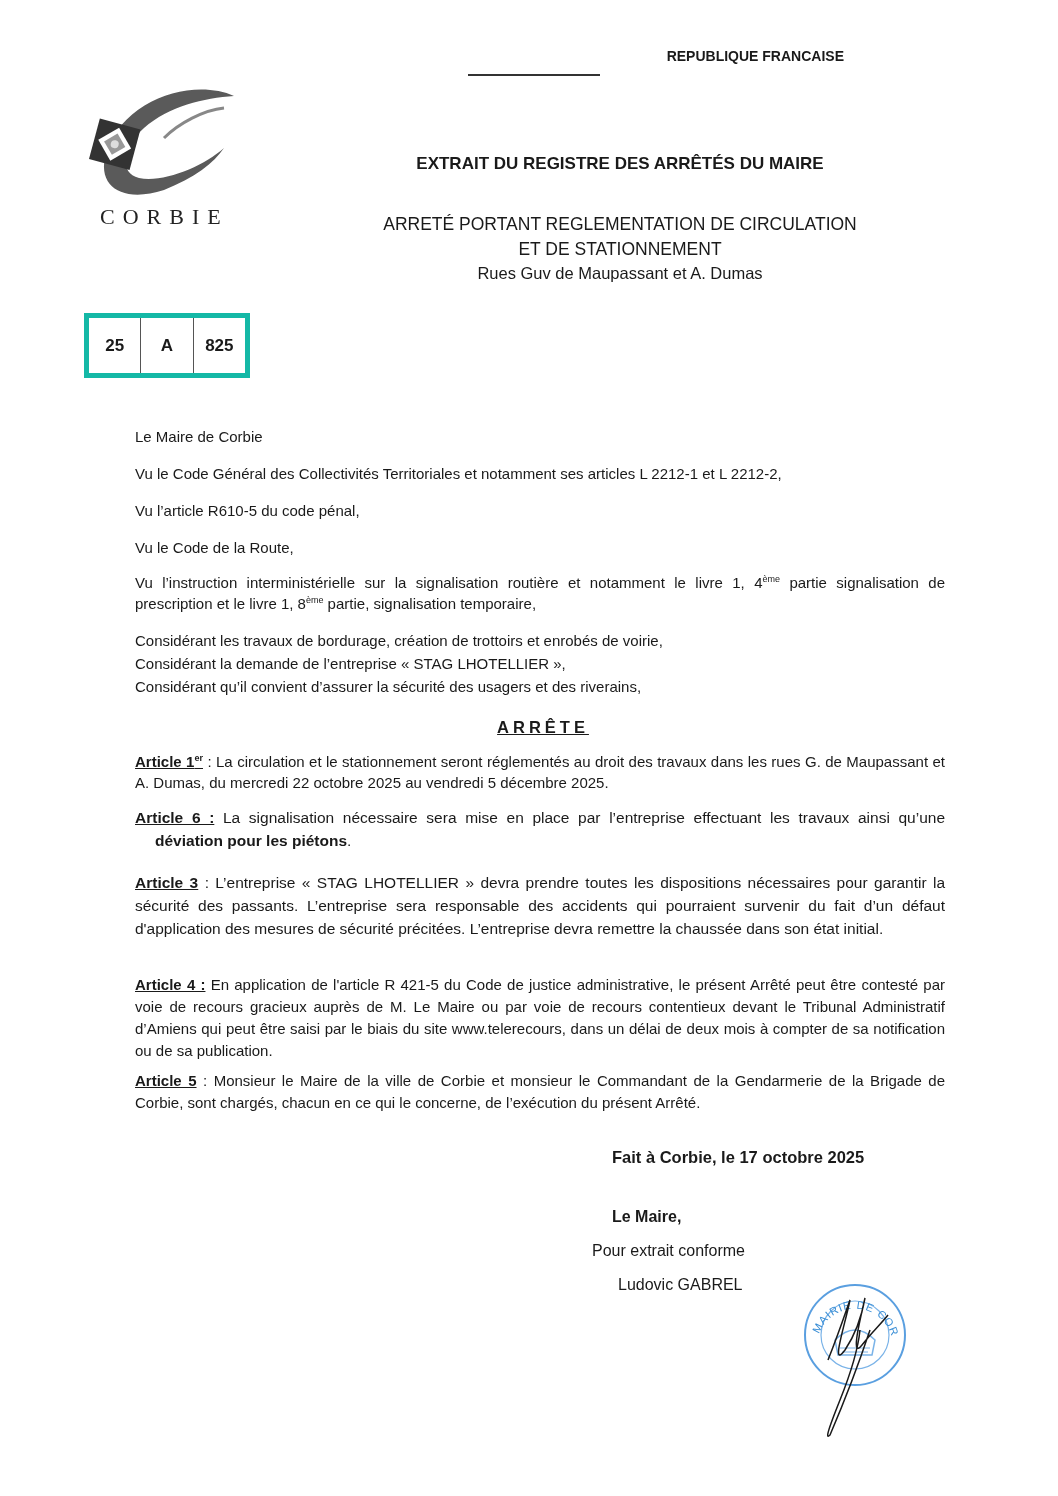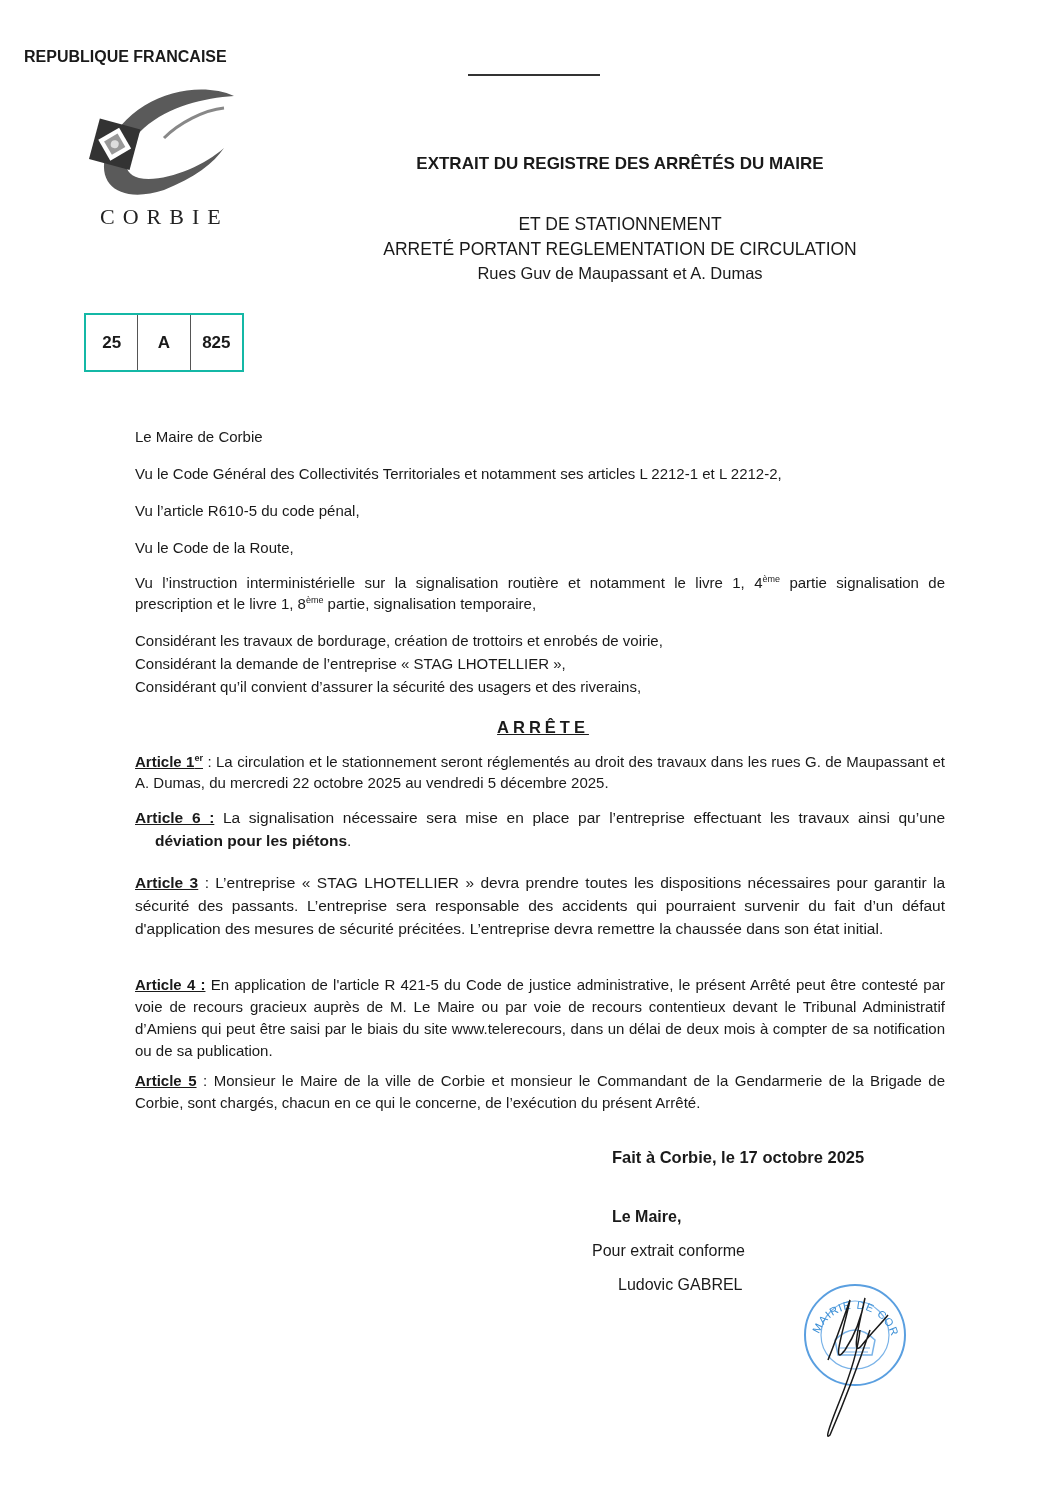--- a/index.html
+++ b/index.html
@@ -3,32 +3,32 @@
 <meta charset="utf-8">
 <style>
   html, body { margin: 0; padding: 0; background: #ffffff; }
   body {
     width: 1058px; height: 1496px; position: relative; overflow: hidden;
     font-family: "Liberation Sans", sans-serif; color: #1a1a1a;
   }
   .abs { position: absolute; }
 
   
-  #republique { left: 0; width: 844px; top: 48px; font-size: 16px; font-weight: bold; text-align: left; padding-left: 24px; box-sizing: border-box; }
+  #republique { left: 0; width: 844px; top: 48px; font-size: 14px; font-weight: bold; text-align: right; padding-left: 24px; box-sizing: border-box; }
   #republique-rule { left: 468px; top: 74px; width: 132px; height: 1.5px; background: #333; }
 
   #logo { left: 84px; top: 78px; width: 160px; height: 160px; }
   #logo-text { left: 100px; top: 204px; width: 160px; font-family: "Liberation Serif", serif; font-size: 22px; letter-spacing: 8px; color: #222; text-align: left; }
 
   #extrait { left: 330px; width: 580px; top: 154px; font-size: 17px; font-weight: bold; text-align: center; }
   #arrete-title { left: 330px; width: 580px; top: 212px; font-size: 17.5px; line-height: 25px; text-align: center; }
   #arrete-sub { left: 330px; width: 580px; top: 264px; font-size: 16.5px; text-align: center; }
 
   
-  #ref-box { left: 84px; top: 313px; width: 156px; height: 55px; border: 2px solid #14b8a6; display: flex; }
+  #ref-box { left: 84px; top: 313px; width: 156px; height: 55px; border: 5px solid #14b8a6; display: flex; }
   #ref-box .cell { flex: 1; display: flex; align-items: center; justify-content: center; font-size: 17px; font-weight: bold; border-right: 1px solid #555; }
   #ref-box .cell:last-child { border-right: none; }
 
   
   .p { left: 135px; width: 810px; font-size: 15px; line-height: 21px; text-align: justify; }
   .narrow { font-family: "Liberation Sans Narrow", "Liberation Sans", sans-serif; }
   sup { font-size: 9px; line-height: 0; }
   .art-label { font-weight: bold; text-decoration: underline; }
   .bold { font-weight: bold; margin-left: 20px; }
 
@@ -57,22 +57,22 @@
     <rect x="0" y="0" width="42" height="42" fill="#333"></rect>
     <polygon points="21,4 38,21 21,38 4,21" fill="#fff"></polygon>
     <polygon points="21,10 32,21 21,32 10,21" fill="#999"></polygon>
     <circle cx="21" cy="21" r="4" fill="#ddd"></circle>
   </g>
 </svg>
 <div id="logo-text" class="abs">CORBIE</div>
 
 <div id="extrait" class="abs">EXTRAIT DU REGISTRE DES ARRÊTÉS DU MAIRE</div>
 <div id="arrete-title" class="abs">
+  <div>ARRETÉ PORTANT REGLEMENTATION DE CIRCULATION</div>
   <div>ET DE STATIONNEMENT</div>
-  <div>ARRETÉ PORTANT REGLEMENTATION DE CIRCULATION</div>
 </div>
 <div id="arrete-sub" class="abs">Rues Guv de Maupassant et A. Dumas</div>
 
 <div id="ref-box" class="abs">
   <div class="cell">25</div>
   <div class="cell">A</div>
   <div class="cell">825</div>
 </div>
 
 <div class="abs p" style="top:426px;">Le Maire de Corbie</div>

